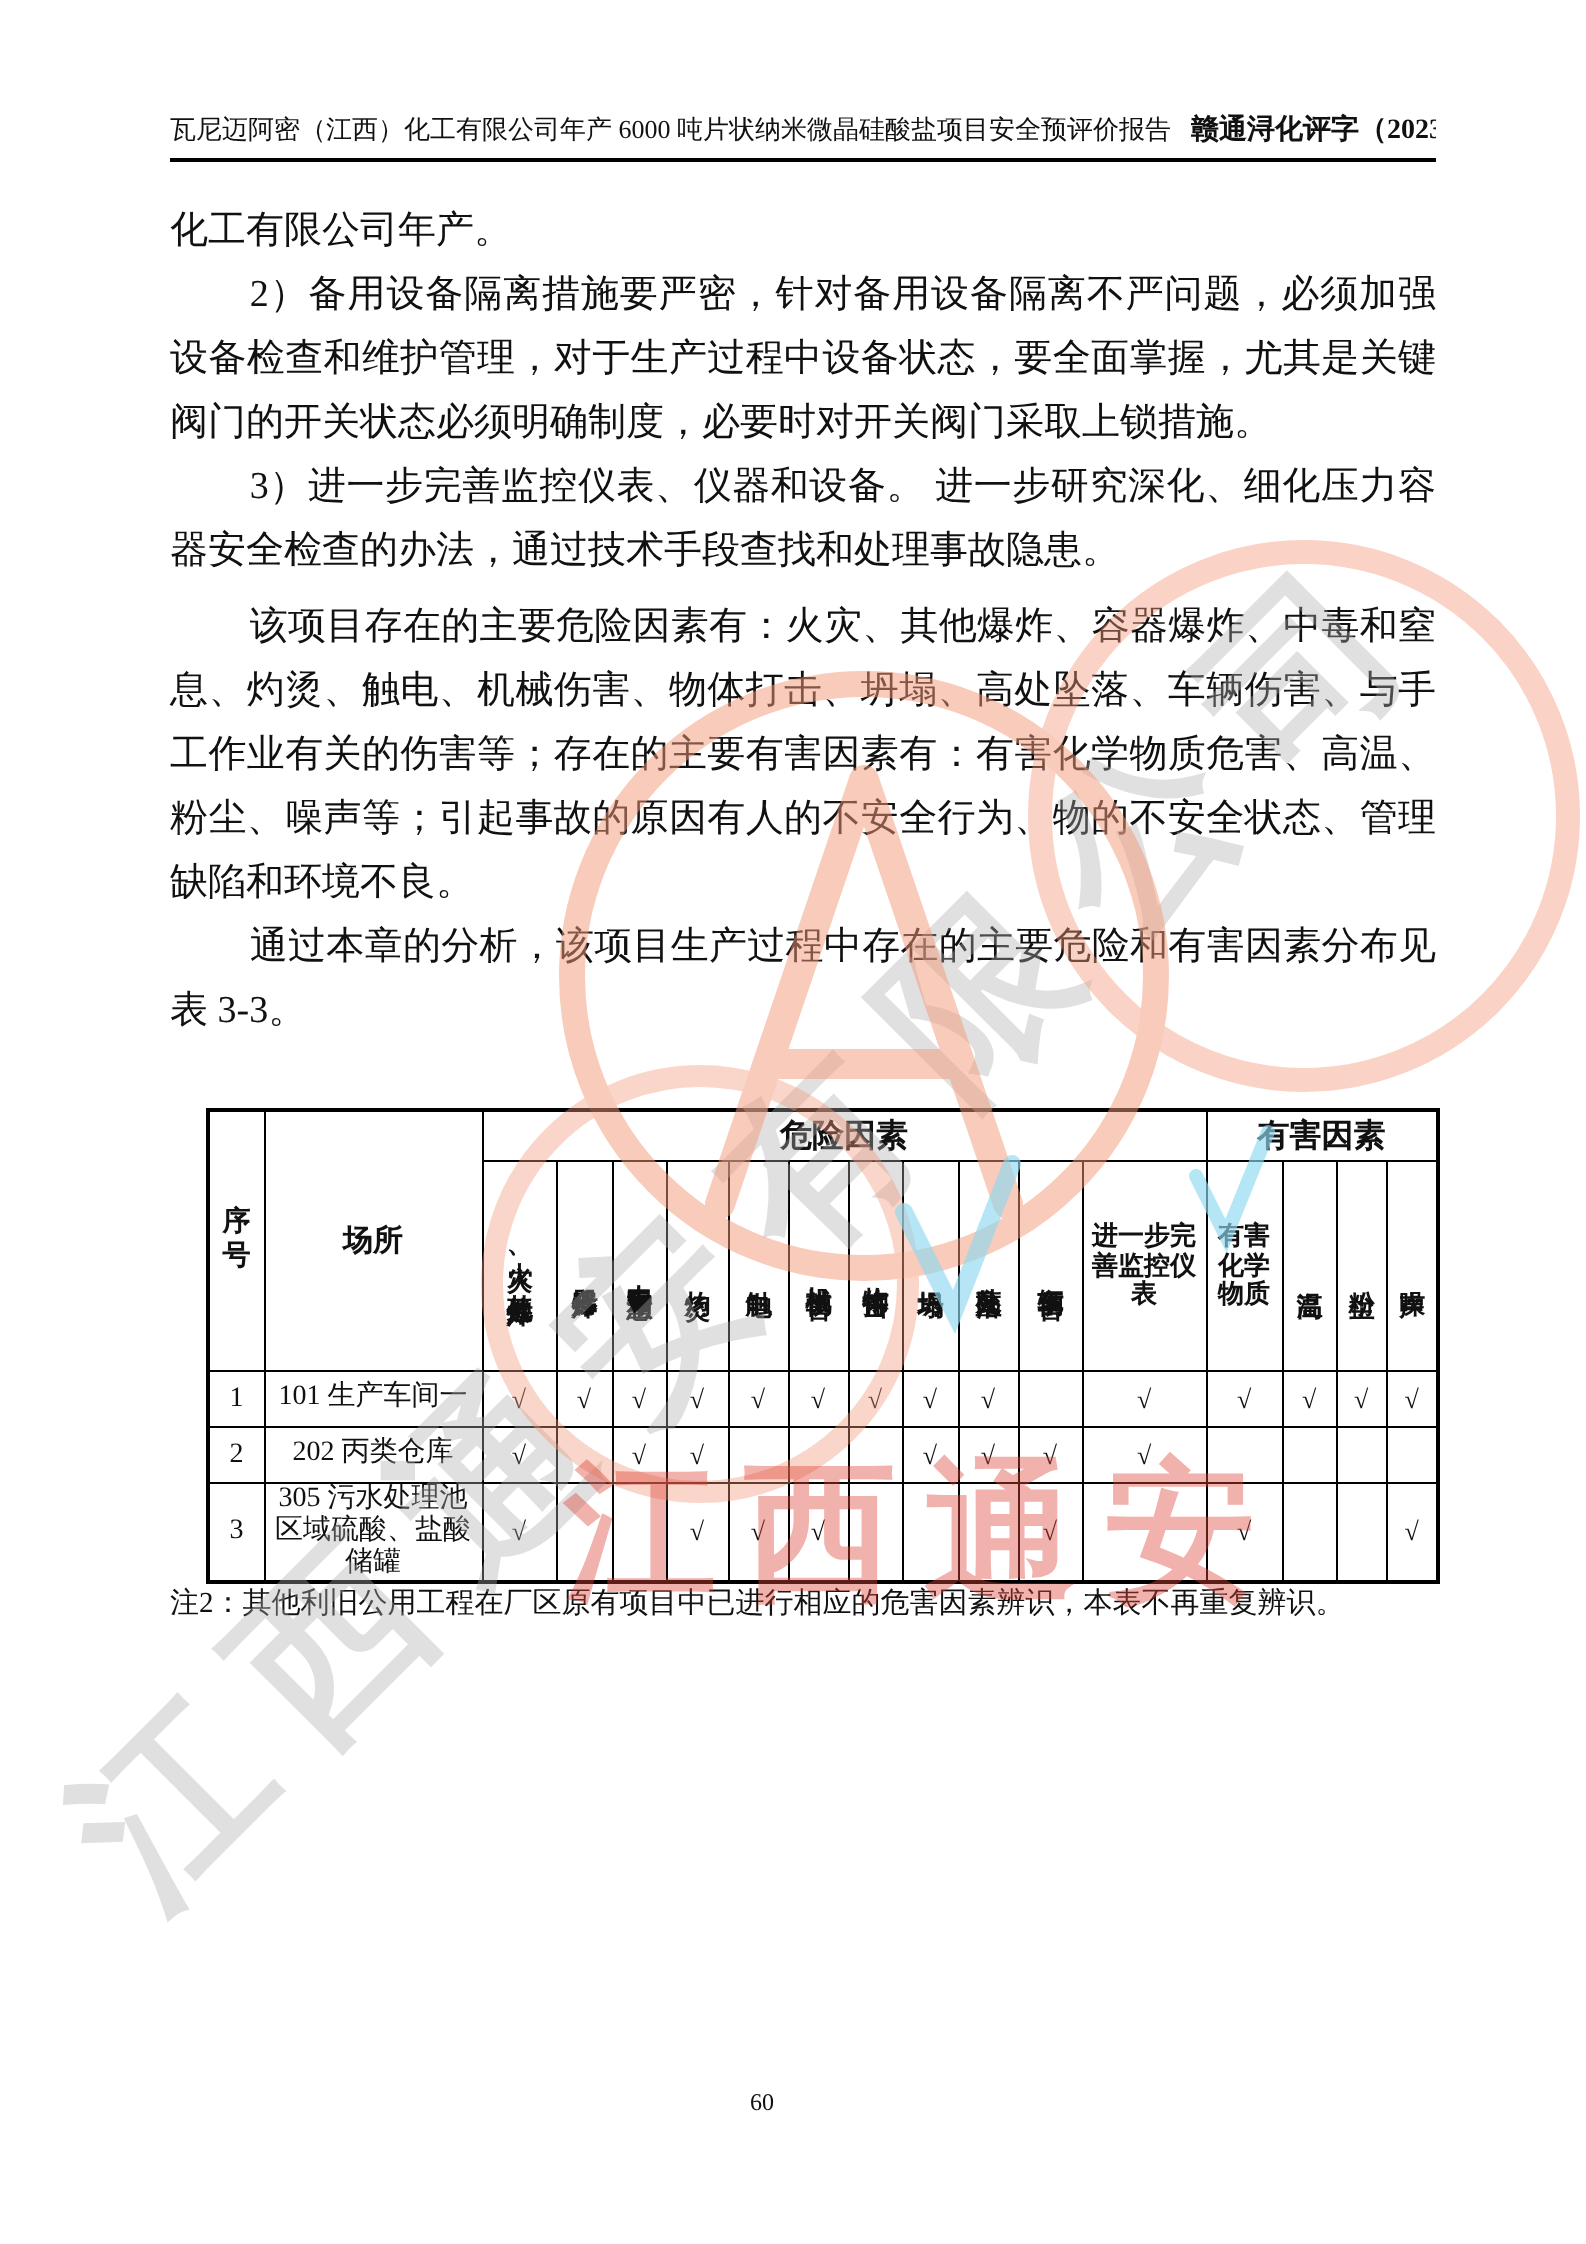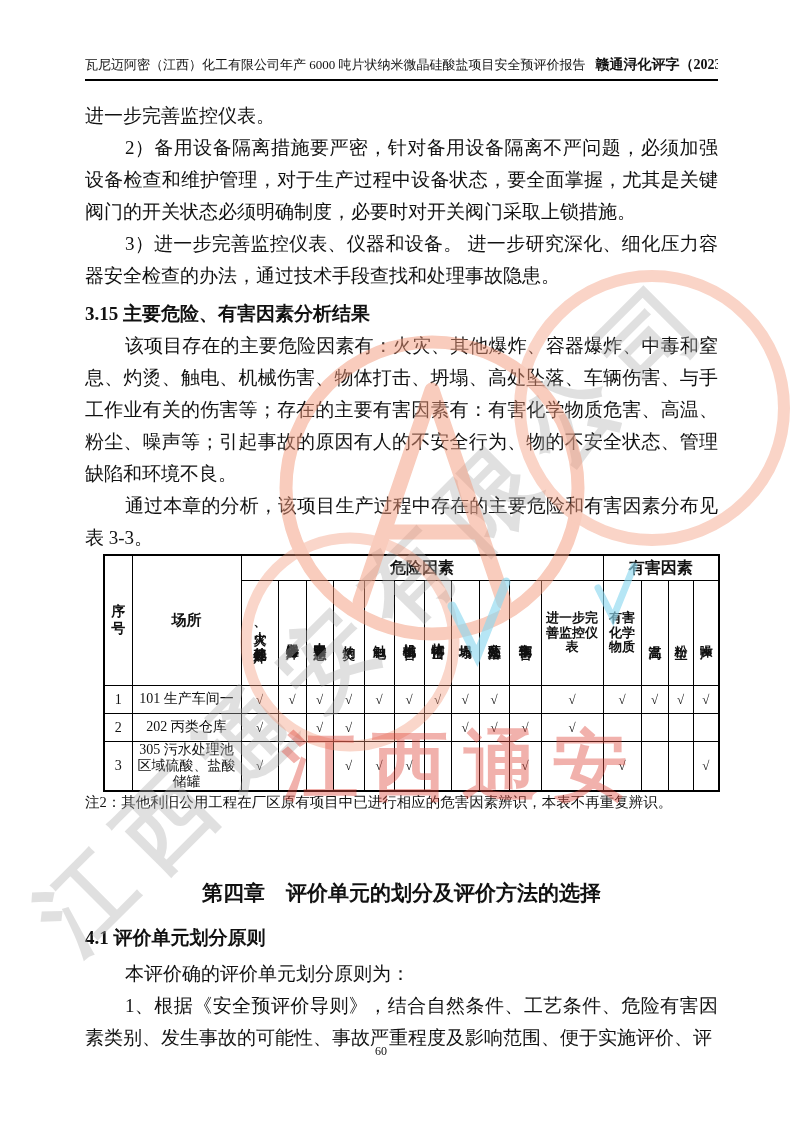--- a/index.html
+++ b/index.html
@@ -76,27 +76,26 @@
     </g>
   </svg>
   <div class="wm wm-red">江西通安</div>
 
   <div class="doc-header">
     <span class="hdr-left">瓦尼迈阿密（江西）化工有限公司年产 6000 吨片状纳米微晶硅酸盐项目安全预评价报告</span>
     <span class="hdr-right">赣通浔化评字（2023）056号</span>
   </div>
 
   <div class="region r1">
-    <p class="para">进一步完善监控仪表。</p>
+    <p class="para">化工有限公司年产。</p>
     <p class="para ind">2）备用设备隔离措施要严密，针对备用设备隔离不严问题，必须加强设备检查和维护管理，对于生产过程中设备状态，要全面掌握，尤其是关键阀门的开关状态必须明确制度，必要时对开关阀门采取上锁措施。</p>
     <p class="para ind">3）进一步完善监控仪表、仪器和设备。 进一步研究深化、细化压力容器安全检查的办法，通过技术手段查找和处理事故隐患。</p>
   </div>
 
   <div class="region r2">
-    <p class="hd">3.15 主要危险、有害因素分析结果</p>
     <p class="para ind">该项目存在的主要危险因素有：火灾、其他爆炸、容器爆炸、中毒和窒息、灼烫、触电、机械伤害、物体打击、坍塌、高处坠落、车辆伤害、与手工作业有关的伤害等；存在的主要有害因素有：有害化学物质危害、高温、粉尘、噪声等；引起事故的原因有人的不安全行为、物的不安全状态、管理缺陷和环境不良。</p>
     <p class="para ind">通过本章的分析，该项目生产过程中存在的主要危险和有害因素分布见表 3-3。</p>
   </div>
 
   <div class="region r3">
     <table class="factor-table">
       <colgroup>
         <col style="width:28px">
           <col style="width:109px">
           <col style="width:37px">
@@ -194,22 +193,16 @@
         <td class="chk">√</td>
         <td class="chk"></td>
         <td class="chk"></td>
         <td class="chk">√</td>
       </tr>
     </tbody>
       </table>
     <p class="note">注2：其他利旧公用工程在厂区原有项目中已进行相应的危害因素辨识，本表不再重复辨识。</p>
   </div>
 
-  <div class="region r4">
-    <p class="ch4">第四章　评价单元的划分及评价方法的选择</p>
-    <p class="hd h41">4.1 评价单元划分原则</p>
-    <p class="para ind">本评价确的评价单元划分原则为：</p>
-    <p class="para ind">1、根据《安全预评价导则》，结合自然条件、工艺条件、危险有害因素类别、发生事故的可能性、事故严重程度及影响范围、便于实施评价、评</p>
-  </div>
 
   <div class="page-number">60</div>
 
 </div>
 
 </body></html>

